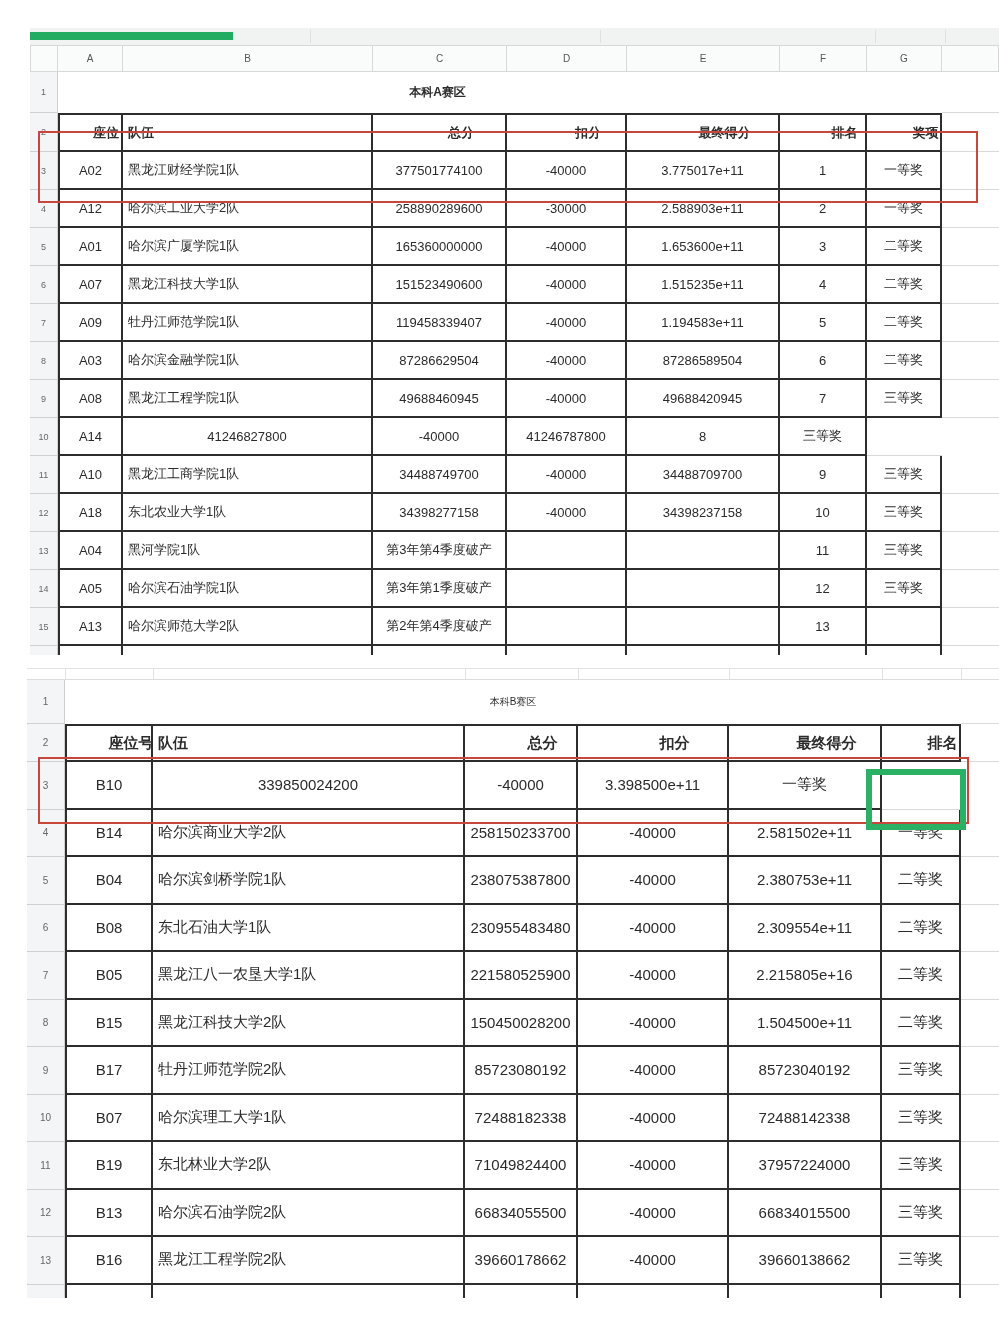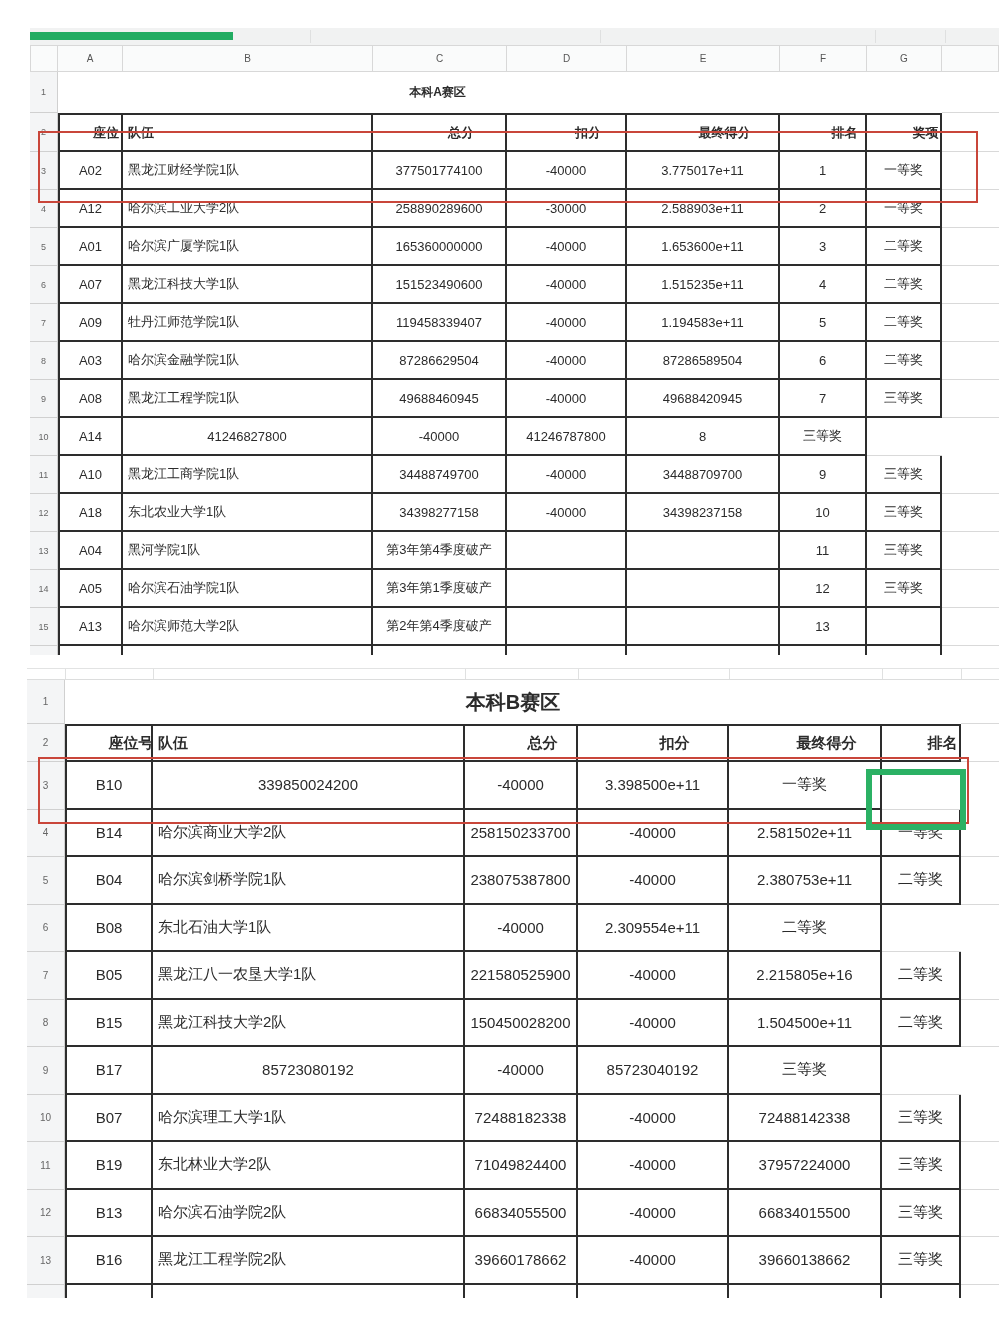--- a/index.html
+++ b/index.html
@@ -35,21 +35,21 @@
   .tc{border-right:2px solid var(--dark);border-bottom:2px solid var(--dark);font-size:13px;}
   .tcB{font-size:15px;}
   .tc.first{border-left:2px solid var(--dark);}
   .topb{border-top:2px solid var(--dark);padding-left:44px;}
   .hdr{font-weight:bold;}
   .left{justify-content:flex-start;padding-left:5px;}
 
   .titleRowA{height:41px;}
   .titleRowB{height:44px;}
   .titleCellA{font-size:12px;font-weight:bold;padding-right:125px;}
-  .titleCellB{font-size:20px;font-weight:bold;}
+  .titleCellB{font-size:10px;font-weight:normal;}
 
   .hRowA{height:39px;}
   .dRowA{height:38px;}
   .pRowA{height:9px;}
   .hRowB{height:38px;}
   .dRowB{height:47.5px;}
   .pRowB{height:13px;}
   .preStripB{height:10px;border-top:1px solid #e2e3e3;border-bottom:1px solid #dcdddd;position:relative;}
   .preTick{position:absolute;top:0;width:1px;height:10px;background:#e0e1e1;}
 
@@ -314,20 +314,21 @@
         <div class="cellbase tc tcB">238075387800</div>
         <div class="cellbase tc tcB">-40000</div>
         <div class="cellbase tc tcB">2.380753e+11</div>
         <div class="cellbase tc tcB">二等奖</div>
         <div class="cellbase sliv"></div>
       </div>
       <div class="rowB dRowB">
         <div class="cellbase gut gutB">6</div>
         <div class="cellbase tc first tcB">B08</div>
         <div class="cellbase tc left tcB">东北石油大学1队</div>
+        <div class="cellbase tc tcB">230955483480</div>
         <div class="cellbase tc tcB">-40000</div>
         <div class="cellbase tc tcB">2.309554e+11</div>
         <div class="cellbase tc tcB">二等奖</div>
         <div class="cellbase sliv"></div>
       </div>
       <div class="rowB dRowB">
         <div class="cellbase gut gutB">7</div>
         <div class="cellbase tc first tcB">B05</div>
         <div class="cellbase tc left tcB">黑龙江八一农垦大学1队</div>
         <div class="cellbase tc tcB">221580525900</div>
@@ -342,20 +343,21 @@
         <div class="cellbase tc left tcB">黑龙江科技大学2队</div>
         <div class="cellbase tc tcB">150450028200</div>
         <div class="cellbase tc tcB">-40000</div>
         <div class="cellbase tc tcB">1.504500e+11</div>
         <div class="cellbase tc tcB">二等奖</div>
         <div class="cellbase sliv"></div>
       </div>
       <div class="rowB dRowB">
         <div class="cellbase gut gutB">9</div>
         <div class="cellbase tc first tcB">B17</div>
+        <div class="cellbase tc left tcB">牡丹江师范学院2队</div>
         <div class="cellbase tc tcB">85723080192</div>
         <div class="cellbase tc tcB">-40000</div>
         <div class="cellbase tc tcB">85723040192</div>
         <div class="cellbase tc tcB">三等奖</div>
         <div class="cellbase sliv"></div>
       </div>
       <div class="rowB dRowB">
         <div class="cellbase gut gutB">10</div>
         <div class="cellbase tc first tcB">B07</div>
         <div class="cellbase tc left tcB">哈尔滨理工大学1队</div>

